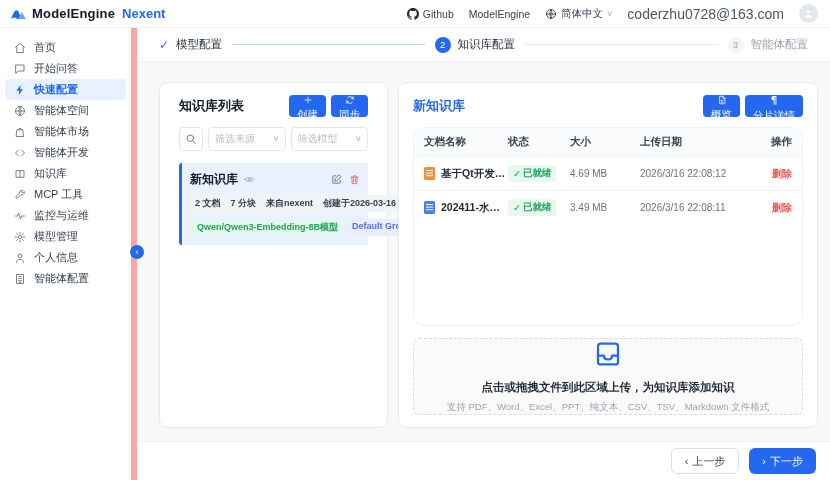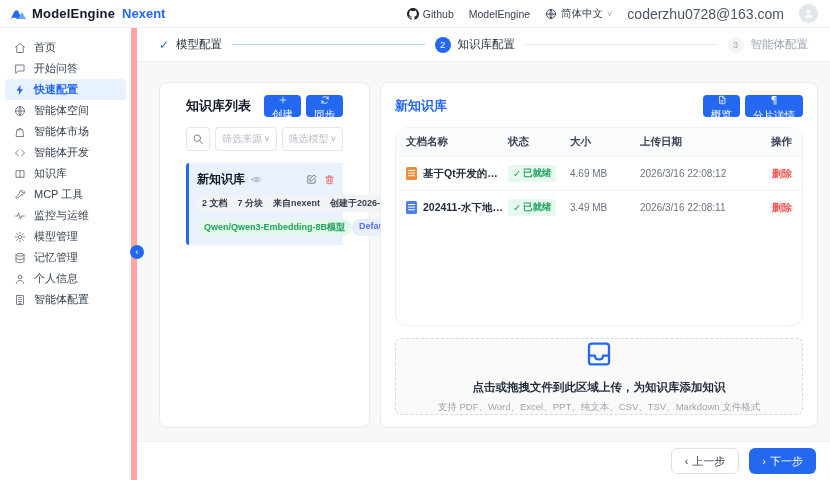--- a/index.html
+++ b/index.html
@@ -42,21 +42,21 @@
   .step.current .step-num { background:#2468f2; color:#fff; }
   .step.upcoming .step-num { background:#f3f4f6; color:#9ca3af; }
   .step-line { flex:1; height:1px; background:#e5e7eb; }
   .step-line.done { background:#b9d6fb; }
 
   
   .body { flex:1; background:#f7f8fa; display:flex; gap:10px; padding:20px 12px 13px 22px; min-height:0; }
   .card { background:#fff; border:1px solid #e8eaee; border-radius:8px; }
 
   
-  .kb-list { width:211px; flex:none; padding:12px 26px; display:flex; flex-direction:column; }
+  .kb-list { width:229px; flex:none; padding:12px 19px; display:flex; flex-direction:column; }
   .kb-list-head { display:flex; align-items:center; justify-content:space-between; }
   .panel-title { font-size:13px; font-weight:bold; color:#111827; }
   .btn-blue { display:inline-flex; align-items:center; gap:3px; background:#2468f2; color:#fff; border:none; border-radius:4px; height:22px; padding:0 8px; font-size:10.5px; cursor:pointer; font-family:inherit;flex-direction:column; }
   .btn-group { display:flex; gap:5px; }
   .filter-row { display:flex; gap:5px; margin-top:10px; }
   .icon-btn { width:24px; height:24px; flex:none; border:1px solid #e3e6ea; background:#fff; border-radius:4px; display:flex; align-items:center; justify-content:center; color:#6b7280; cursor:pointer; }
   .select { flex:1; height:24px; border:1px solid #e3e6ea; border-radius:4px; display:flex; align-items:center; justify-content:space-between; padding:0 6px; color:#b7bdc6; font-size:10px; background:#fff; cursor:pointer; min-width:0; }
   .kb-item { margin-top:12px; background:#e9f2fe; border-left:3px solid #2468f2; border-radius:3px; padding:8px 8px 9px 8px; cursor:pointer; }
   .kb-item-head { display:flex; align-items:center; }
   .kb-item-name { font-size:12px; font-weight:bold; color:#111827; }
@@ -203,27 +203,20 @@
             <path d="M3 12h4l2-6 4 12 2-6h6"></path>
           </svg>
         <span>监控与运维</span>
       </div>
       <div class="side-item">
         <svg class="ic" viewBox="0 0 24 24">
             <circle cx="12" cy="12" r="3.5"></circle>
             <path d="M12 2.5v3M12 18.5v3M2.5 12h3M18.5 12h3M5.2 5.2l2.1 2.1M16.7 16.7l2.1 2.1M5.2 18.8l2.1-2.1M16.7 7.3l2.1-2.1"></path>
           </svg>
         <span>模型管理</span>
-      </div>
-      <div class="side-item">
-        <svg class="ic" viewBox="0 0 24 24">
-            <ellipse cx="12" cy="5.5" rx="8" ry="2.8"></ellipse>
-            <path d="M4 5.5V18.5c0 1.5 3.6 2.8 8 2.8s8-1.3 8-2.8V5.5M4 12c0 1.5 3.6 2.8 8 2.8s8-1.3 8-2.8"></path>
-          </svg>
-        <span>记忆管理</span>
       </div>
       <div class="side-item">
         <svg class="ic" viewBox="0 0 24 24">
             <circle cx="12" cy="8" r="3.8"></circle>
             <path d="M4.5 21c0-4 3.5-6 7.5-6s7.5 2 7.5 6"></path>
           </svg>
         <span>个人信息</span>
       </div>
       <div class="side-item">
         <svg class="ic" viewBox="0 0 24 24">

